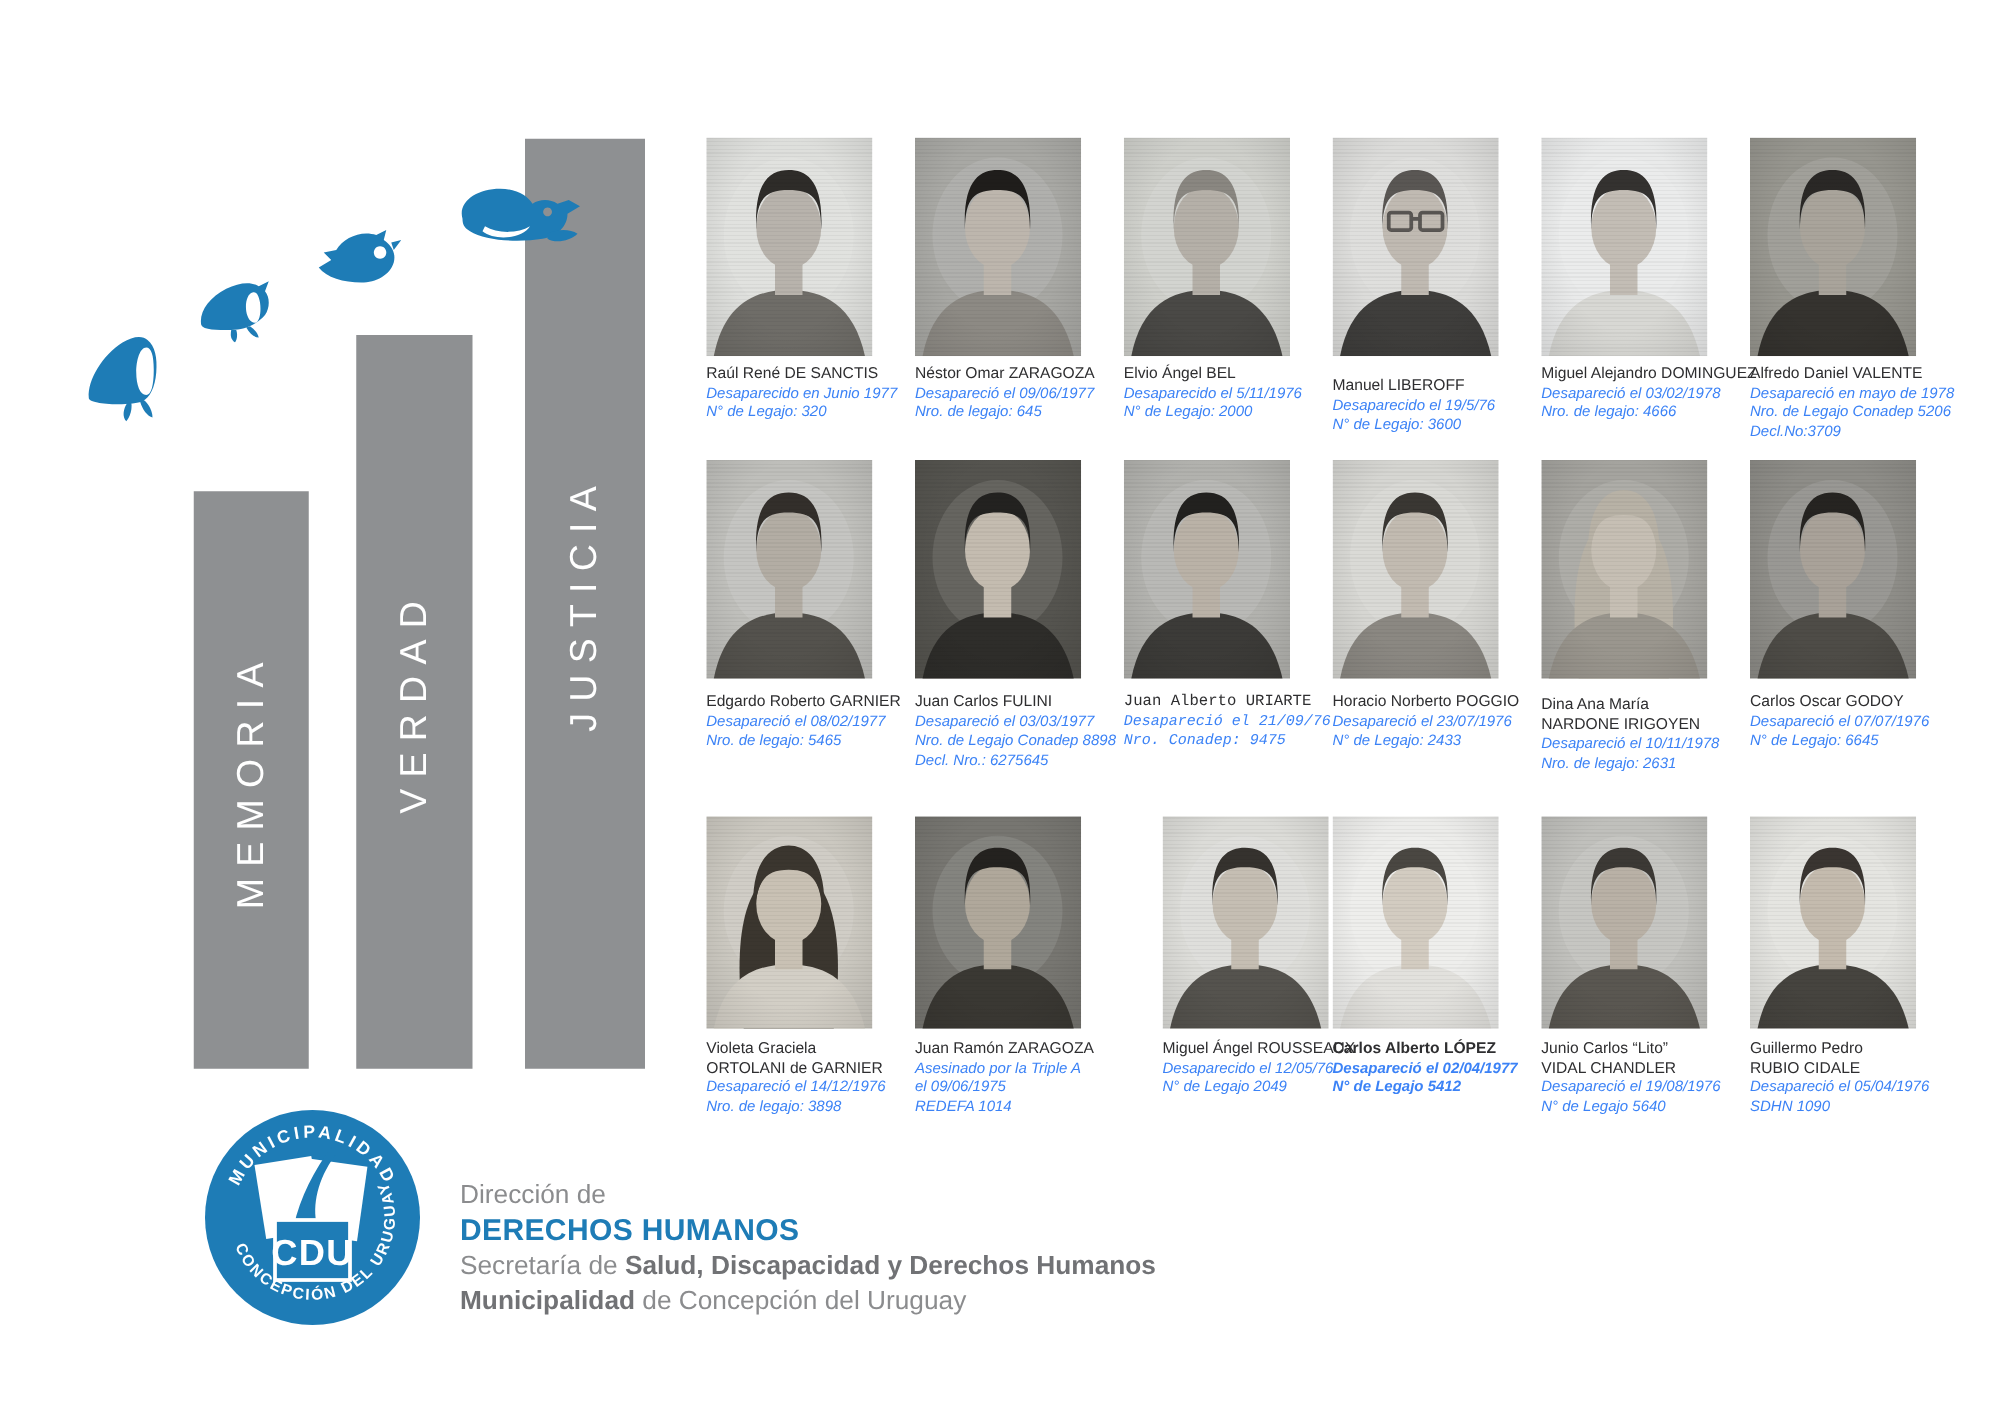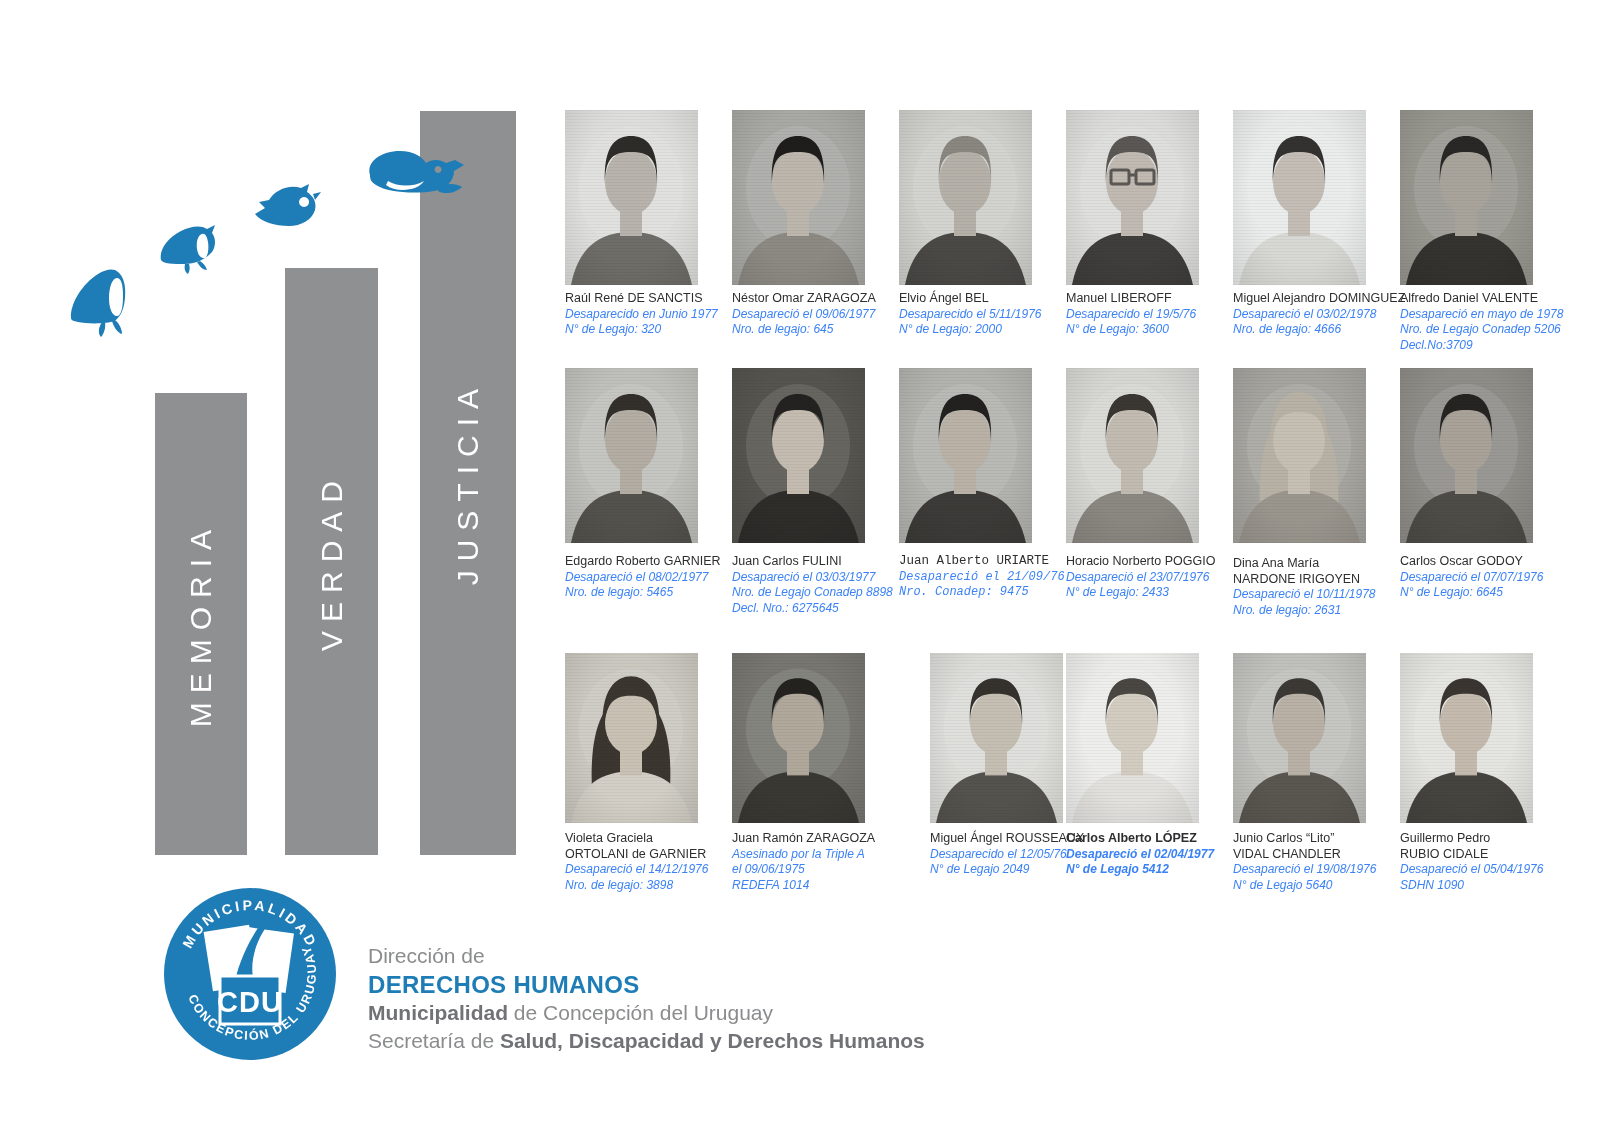--- a/index.html
+++ b/index.html
@@ -147,21 +147,21 @@
             <rect x="55" y="98" width="22" height="28" fill="#c0bab2"></rect>
             <ellipse cx="66" cy="72" rx="26" ry="33" fill="#c0bab2"></ellipse>
             <path d="M40 74 C38 34 52 26 66 26 C80 26 94 34 92 74 C92 48 84 42 66 42 C48 42 40 48 40 74 Z" fill="#5a5754"></path>
             <g stroke="#5a5754" fill="none" stroke-width="3">
               <rect x="45" y="60" width="18" height="14" rx="2"></rect>
               <rect x="70" y="60" width="18" height="14" rx="2"></rect>
               <path d="M63 65 h7"></path>
             </g>
           </svg>
         </div>
-        <div class="caption" style="margin-top: 6px;">
+        <div class="caption" style="margin-top: 16px;">
           <div class="pname">Manuel LIBEROFF</div>
           <div class="pdetail">Desaparecido el 19/5/76</div>
           <div class="pdetail">N° de Legajo:  3600</div>
         </div>
       </div>
       <div class="cell" style="left: 1233px; top: 110px;">
         <div class="photo" style="height: 175px;">
           <svg viewBox="0 0 133 175" preserveAspectRatio="none">
             <rect width="133" height="175" fill="#e9eaea"></rect>
             <ellipse cx="66" cy="78" rx="52" ry="62" fill="rgba(255,255,255,0.10)"></ellipse>
@@ -427,17 +427,17 @@
       <textPath href="#arcTop" startOffset="50%" text-anchor="middle">MUNICIPALIDAD</textPath>
     </text>
     <text font-family="Liberation Sans, sans-serif" font-size="12.5" font-weight="bold" fill="#ffffff" letter-spacing="1.6">
       <textPath href="#arcBot" startOffset="4">CONCEPCIÓN DEL URUGUAY</textPath>
     </text>
   </svg>
 
   <div class="org" id="footer-lines">
       <div class="f-plain"><span>Dirección de</span></div>
       <div class="f-highlight"><span>DERECHOS HUMANOS</span></div>
+      <div class="f-plain"><span>Secretaría de </span><b>Salud, Discapacidad y Derechos Humanos</b></div>
       <div class="f-plain"><b>Municipalidad</b><span> de Concepción del Uruguay</span></div>
-      <div class="f-plain"><span>Secretaría de </span><b>Salud, Discapacidad y Derechos Humanos</b></div>
     </div>
 
 </div>
 
 </body></html>

